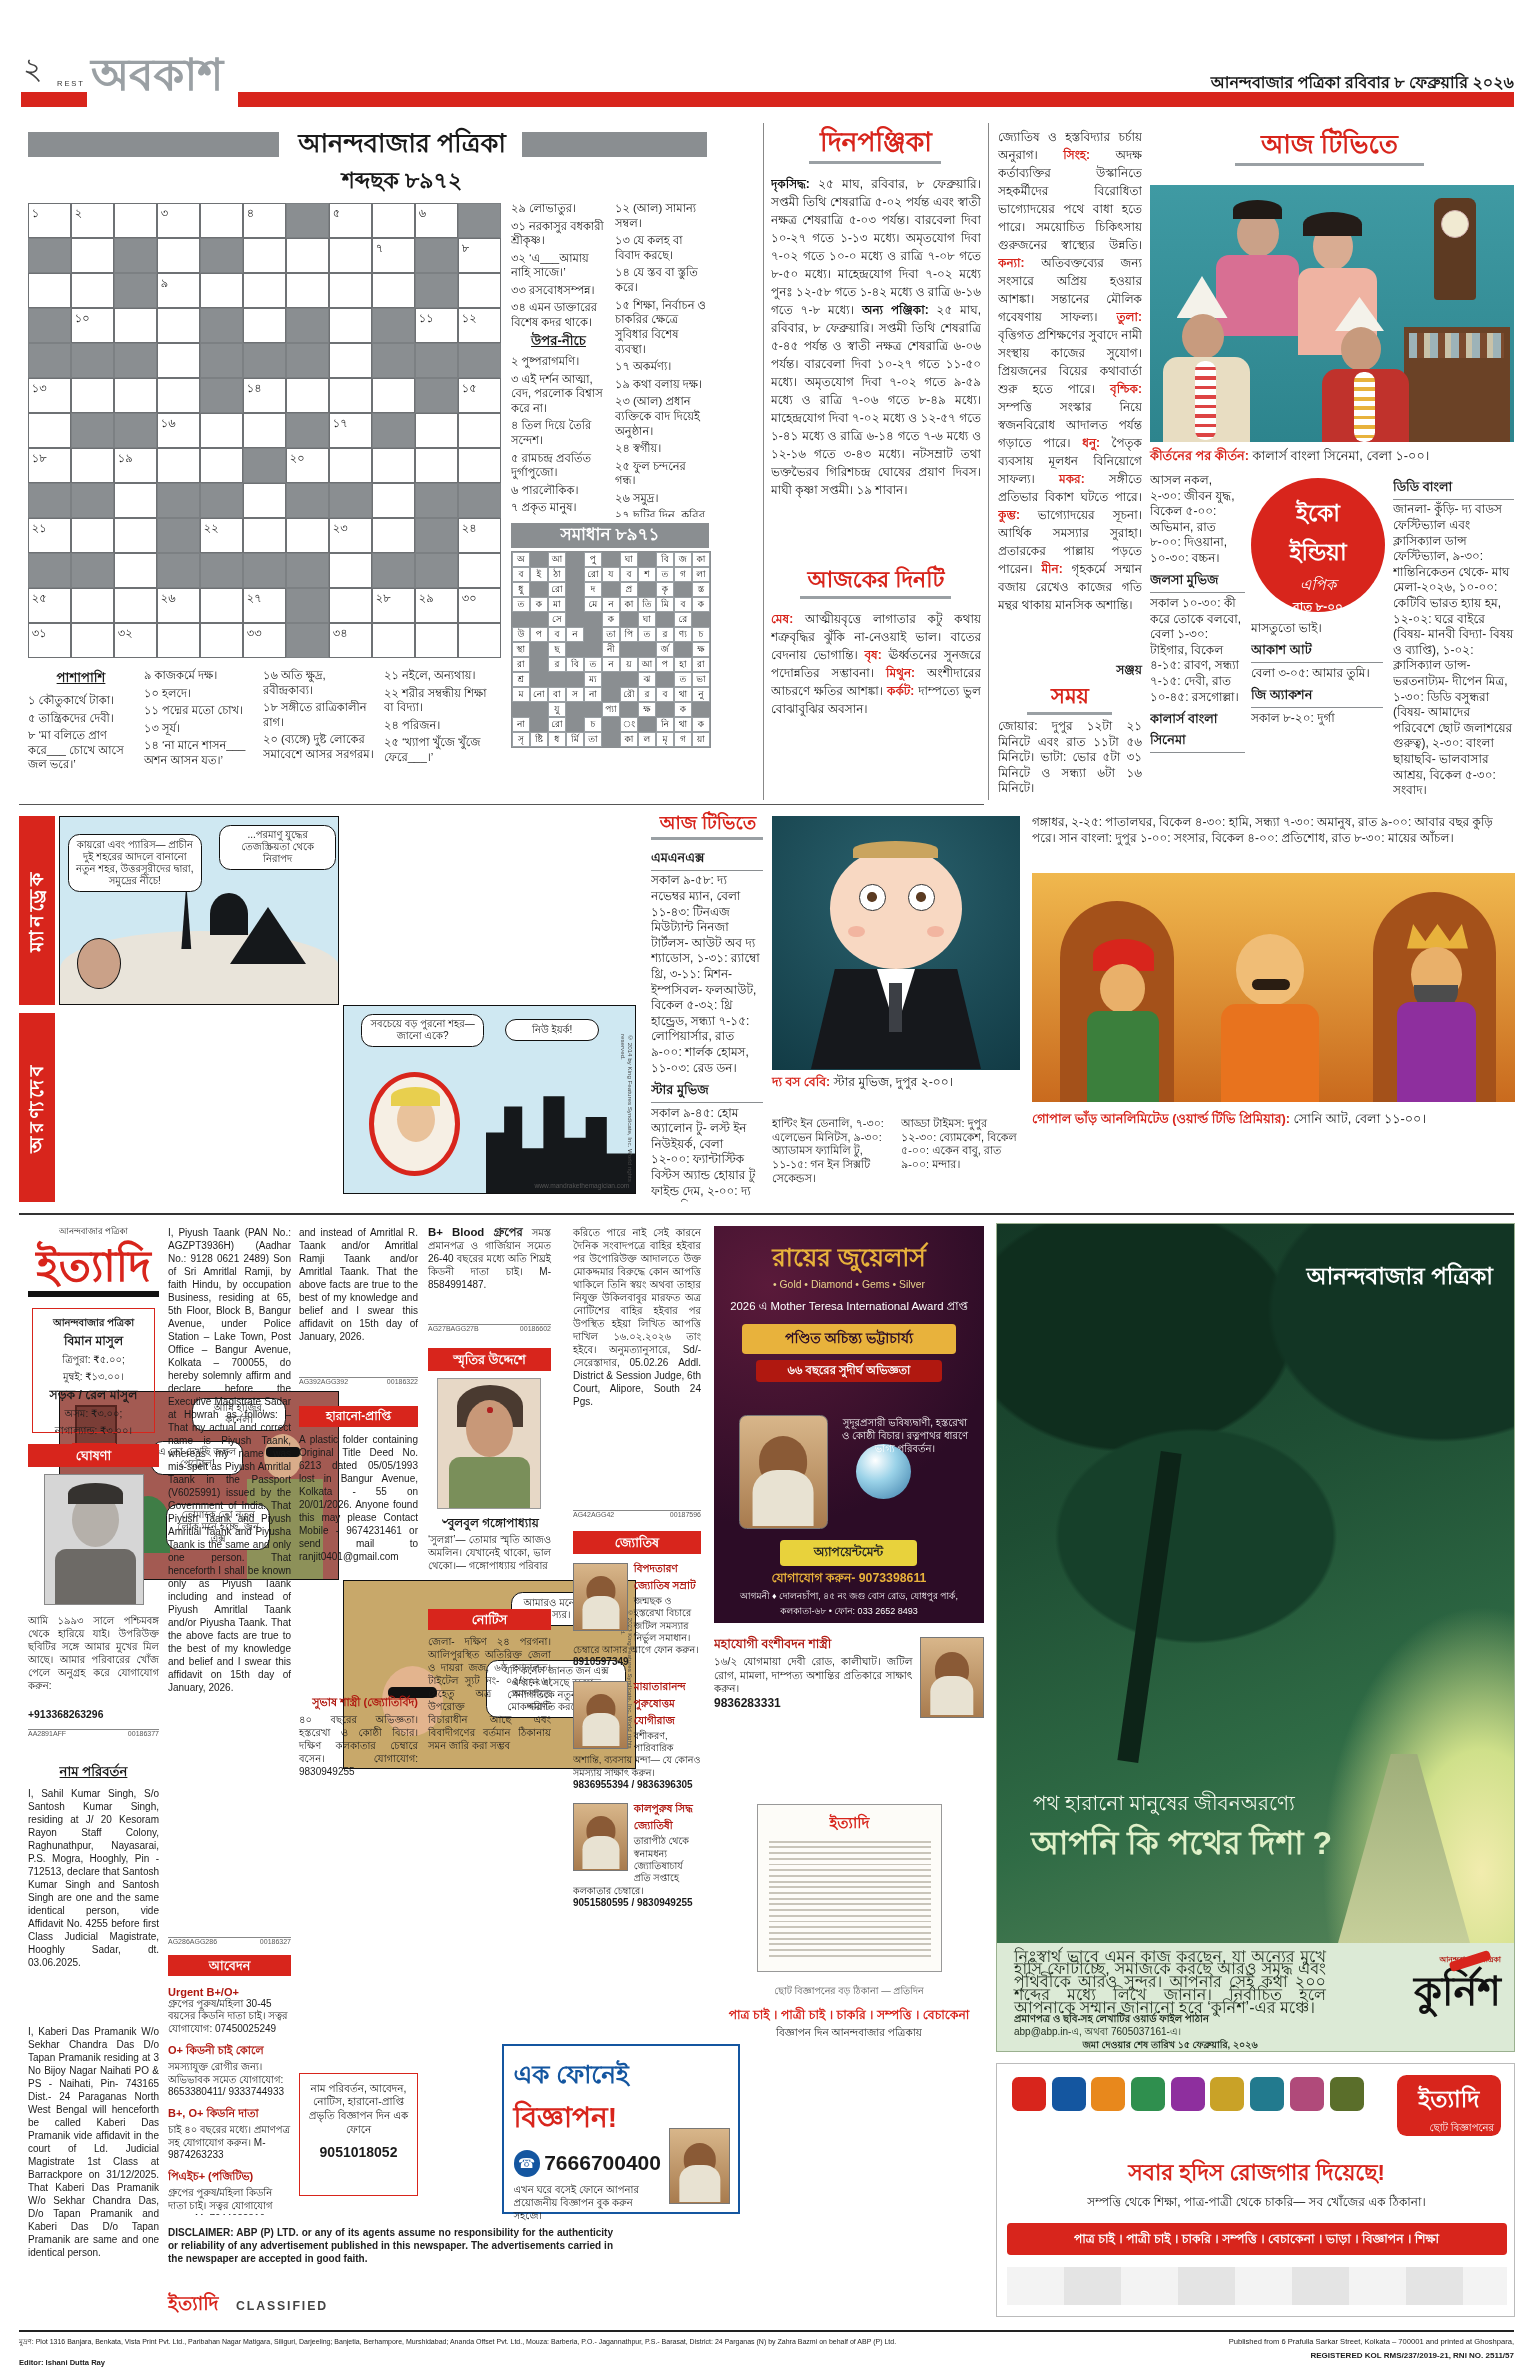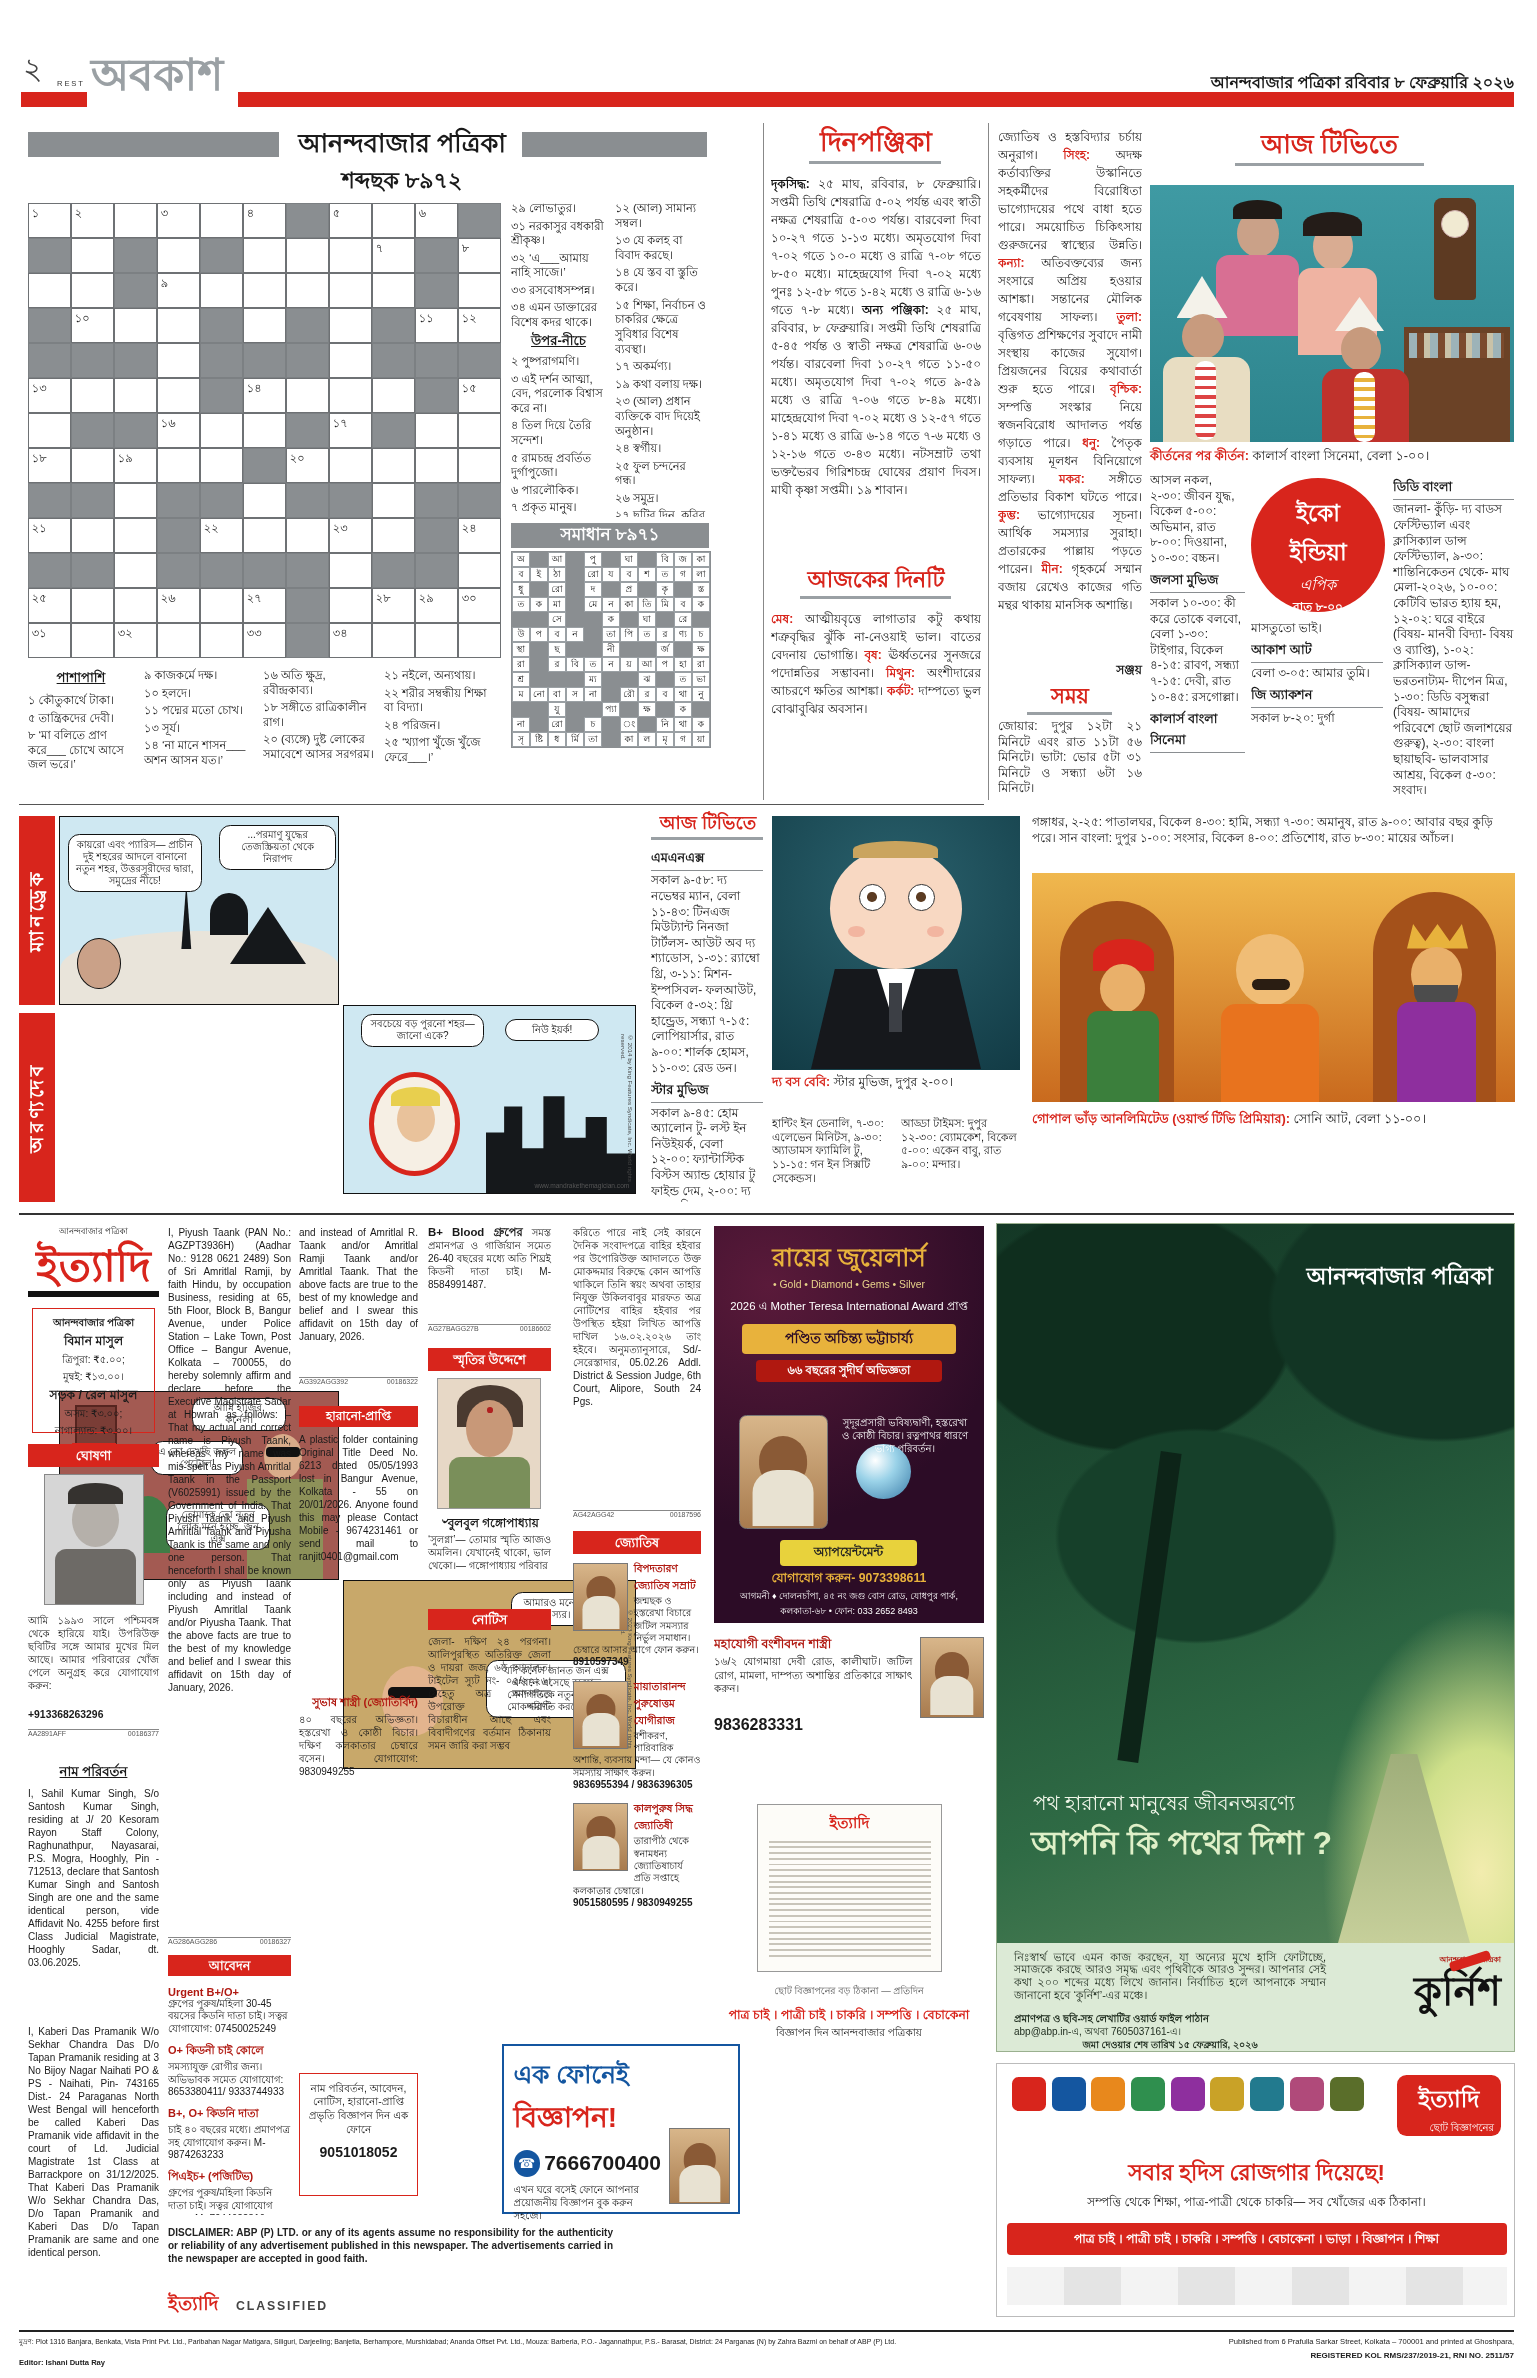--- a/index.html
+++ b/index.html
@@ -1076,21 +1076,21 @@
     <div style="position:absolute;left:125px;top:191px;width:132px;font-size:10px;line-height:12.8px;">সুদূরপ্রসারী ভবিষ্যদ্বাণী, হস্তরেখা ও কোষ্ঠী বিচার। রত্নপাথর ধারণে ভাগ্য পরিবর্তন।</div>
     <div style="position:absolute;left:66px;top:314px;width:137px;background:#e8d23c;color:#222;font-weight:bold;font-size:12.3px;padding:2.8px 0;border-radius:3.8px;">অ্যাপয়েন্টমেন্ট</div>
     <div style="position:absolute;left:0;top:343px;width:270px;font-size:12.3px;font-weight:bold;color:#e8b23c;">যোগাযোগ করুন- 9073398611</div>
     <div style="position:absolute;left:0;top:363px;width:270px;font-size:9px;padding:0 9.5px;box-sizing:border-box;">আগমনী ♦ দোলনচাঁপা, ৪৫ নং জগু বোস রোড, যোধপুর পার্ক, কলকাতা-৬৮ • ফোন: 033 2652 8493</div>
   </div>
 
   <div class="abs" style="left:714px;top:1635px;width:270px;height:155px;overflow:hidden;">
     <div class="astro" style="float:right;width:62px;height:79px;margin:1.9px 0 3.8px 7.6px;"></div>
     <div class="b" style="font-size:12.3px;color:#b01810;">মহাযোগী বংশীবদন শাস্ত্রী</div>
     <div class="jst" style="font-size:10.4px;line-height:13.7px;">১৬/২ যোগমায়া দেবী রোড, কালীঘাট। জটিল রোগ, মামলা, দাম্পত্য অশান্তির প্রতিকারে সাক্ষাৎ করুন।</div>
-    <div class="b" style="font-size:16px;margin-top:20px;">9836283331</div>
+    <div class="b" style="font-size:12px;">9836283331</div>
   </div>
 
   <div class="abs" style="left:757px;top:1804px;width:185px;height:168px;border:0.9px solid #999;background:#fdfcf8;overflow:hidden;">
     <div class="ctr red b" style="font-size:15px;margin-top:5.7px;">ইত্যাদি</div>
     <div class="abs" style="left:11.4px;top:32px;width:162px;height:123px;background:repeating-linear-gradient(#fdfcf8 0 3.8px,#c9c5ba 3.8px 5.7px);"></div>
   </div>
   <div class="abs ctr" style="left:714px;top:1984px;width:270px;font-size:9.5px;color:#555;">ছোট বিজ্ঞাপনের বড় ঠিকানা — প্রতিদিন</div>
   <div class="abs ctr b red" style="left:714px;top:2006px;width:270px;font-size:12.3px;">পাত্র চাই । পাত্রী চাই । চাকরি । সম্পত্তি । বেচাকেনা</div>
   <div class="abs ctr" style="left:714px;top:2025px;width:270px;font-size:10.4px;">বিজ্ঞাপন দিন আনন্দবাজার পত্রিকায়</div>
 
@@ -1118,21 +1118,21 @@
     <div class="abs" style="left:-57px;top:-38px;width:379px;height:284px;background:radial-gradient(ellipse,#0f2e1e 60%,transparent 62%);"></div>
     <div class="abs" style="left:246px;top:-66px;width:397px;height:303px;background:radial-gradient(ellipse,#123524 60%,transparent 62%);"></div>
     <div class="abs" style="left:38px;top:189px;width:322px;height:246px;background:radial-gradient(ellipse,#16402a 60%,transparent 62%);"></div>
     <div class="abs" style="left:142px;top:227px;width:21px;height:312px;background:#0d2418;transform:rotate(8deg);"></div>
     <div class="abs" style="left:312px;top:360px;width:246px;height:360px;background:radial-gradient(ellipse at 70% 80%,#f2ecae 0%,#cfe08a 30%,transparent 65%);"></div>
     <div class="abs" style="left:341px;top:530px;width:132px;height:189px;background:linear-gradient(#9fae7a,#c6cf9a);clip-path:polygon(40% 0,60% 0,100% 100%,0 100%);"></div>
     <div class="abs b rt nw" style="right:21px;top:34px;width:284px;color:#fff;font-size:23px;">আনন্দবাজার পত্রিকা</div>
     <div class="abs" style="left:36px;top:564px;color:#f2f7ea;font-size:20px;">পথ হারানো মানুষের জীবনঅরণ্যে</div>
     <div class="abs" style="left:34px;top:594px;color:#dff0c8;font-size:32px;font-weight:bold;">আপনি কি পথের দিশা ?</div>
     <div class="abs" style="left:0;top:719px;width:519px;height:110px;background:#dcead6;">
-      <div class="abs jst" style="left:17px;top:7.6px;width:312px;font-size:11px;line-height:12.8px;color:#1c2a1c;">নিঃস্বার্থ ভাবে এমন কাজ করছেন, যা অন্যের মুখে হাসি ফোটাচ্ছে, সমাজকে করছে আরও সমৃদ্ধ এবং পৃথিবীকে আরও সুন্দর। আপনার সেই কথা ২০০ শব্দের মধ্যে লিখে জানান। নির্বাচিত হলে আপনাকে সম্মান জানানো হবে ‘কুর্নিশ’-এর মঞ্চে।</div>
+      <div class="abs jst" style="left:17px;top:7.6px;width:312px;font-size:16px;line-height:12.8px;color:#1c2a1c;">নিঃস্বার্থ ভাবে এমন কাজ করছেন, যা অন্যের মুখে হাসি ফোটাচ্ছে, সমাজকে করছে আরও সমৃদ্ধ এবং পৃথিবীকে আরও সুন্দর। আপনার সেই কথা ২০০ শব্দের মধ্যে লিখে জানান। নির্বাচিত হলে আপনাকে সম্মান জানানো হবে ‘কুর্নিশ’-এর মঞ্চে।</div>
       <div class="abs b" style="left:17px;top:68px;width:312px;font-size:10px;color:#1c2a1c;">প্রমাণপত্র ও ছবি-সহ লেখাটির ওয়ার্ড ফাইল পাঠান</div>
       <div class="abs" style="left:17px;top:81px;width:312px;font-size:10px;color:#1c2a1c;">abp@abp.in-এ, অথবা  7605037161-এ।</div>
       <div class="abs rt" style="right:15px;top:9.5px;width:161px;font-size:7.6px;color:#b01810;font-weight:bold;">আনন্দবাজার পত্রিকা</div>
       <div class="abs rt b" style="right:15px;top:17px;width:161px;font-size:40px;color:#111;">কুর্নিশ</div>
       <div class="abs" style="right:24.6px;top:13.2px;width:42px;height:9.5px;background:#d8251c;transform:rotate(-18deg);border-radius:3.8px;"></div>
       <div class="abs ctr b" style="left:17px;top:95px;width:312px;font-size:9.5px;color:#1c2a1c;">জমা দেওয়ার শেষ তারিখ ১৫ ফেব্রুয়ারি, ২০২৬</div>
     </div>
   </div>
 
   <div class="abs" style="left:996px;top:2063px;width:519px;height:254px;border:0.9px solid #bbb;background:#fff;overflow:hidden;">

